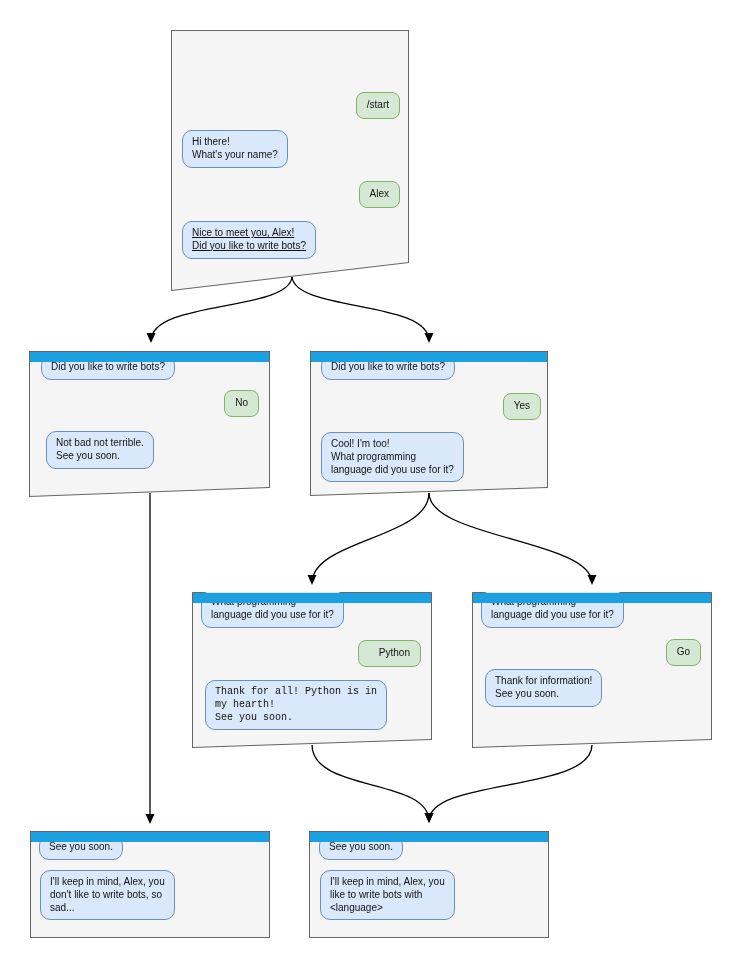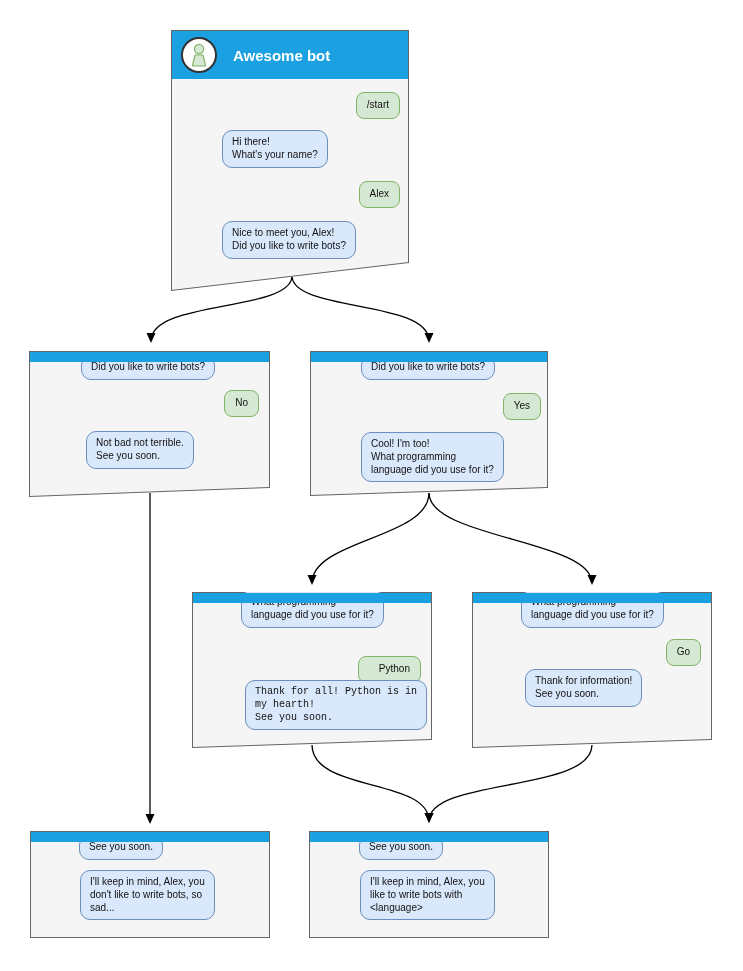--- a/index.html
+++ b/index.html
@@ -21,45 +21,36 @@
   .avatar{
     width:36px;height:36px;border-radius:50%;background:#ffffff;
     border:2px solid #333333;margin-left:9px;box-sizing:border-box;
     display:flex;align-items:center;justify-content:center;
   }
   .title{color:#ffffff;font-weight:bold;font-size:15px;margin-left:16px;}
   .bubble{
     position:absolute;z-index:1;font-size:10px;line-height:1.28;color:#111111;
     white-space:pre-line;border-radius:10px;box-sizing:border-box;
   }
-  .bubble.bot{background:#dae8fc;border:1px solid #6c8ebf;padding:5px 9px;margin-left:40px;}
+  .bubble.bot{background:#dae8fc;border:1px solid #6c8ebf;padding:5px 9px;}
   .bubble.user{background:#d5e8d4;border:1px solid #82b366;padding:6px 10px;border-radius:8px;}
   .bubble.clipped{top:0;}
   #overlay{position:absolute;left:0;top:0;z-index:3;pointer-events:none;}
 </style>
 </head>
 <body>
 
 <div id="canvas">
 
   <div class="window slanted" style="left:171px;top:30px;width:238px;height:261px;clip-path:polygon(0 0,100% 0,100% 233px,0 261px);">
-    <div class="titlebar main">
-      <span class="avatar">
-        <svg width="20" height="24" viewBox="0 0 20 24">
-          <circle cx="10" cy="6" r="4.6" fill="#d5e8d4" stroke="#82b366" stroke-width="1.2"></circle>
-          <path d="M6,12 h8 l2.6,11 h-13.2 z" fill="#d5e8d4" stroke="#82b366" stroke-width="1.2" stroke-linejoin="round"></path>
-        </svg>
-      </span>
-      <span class="title">Awesome bot</span>
-    </div>
     <div class="bubble user" style="right:8px;top:61px;">/start</div>
     <div class="bubble bot" style="left:10px;top:99px;">Hi there!
 What's your name?</div>
     <div class="bubble user" style="right:8px;top:150px;">Alex</div>
-    <div class="bubble bot" style="left:10px;top:190px;">Nice to meet you, Alex!
+    <div class="bubble bot" style="left:10px;top:190px;text-decoration:underline;">Nice to meet you, Alex!
 Did you like to write bots?</div>
   </div>
 
   <div class="window slanted" style="left:29px;top:351px;width:241px;height:146px;clip-path:polygon(0 0,100% 0,100% 137px,0 146px);">
     <div class="titlebar mini"></div>
     <div class="bubble bot clipped" style="left:11px;top:3px;">Did you like to write bots?</div>
     <div class="bubble user" style="right:10px;top:38px;">No</div>
     <div class="bubble bot" style="left:16px;top:79px;">Not bad not terrible.
 See you soon.</div>
   </div>
@@ -70,21 +61,21 @@
     <div class="bubble user" style="right:6px;top:41px;">Yes</div>
     <div class="bubble bot" style="left:10px;top:80px;">Cool! I'm too!
 What programming
 language did you use for it?</div>
   </div>
 
   <div class="window slanted" style="left:192px;top:592px;width:240px;height:156px;clip-path:polygon(0 0,100% 0,100% 148px,0 156px);">
     <div class="titlebar mini"></div>
     <div class="bubble bot clipped" style="left:8px;top:-3px;">What programming
 language did you use for it?</div>
-    <div class="bubble user" style="right:10px;top:63px;padding-left:20px;">Python</div>
+    <div class="bubble user" style="right:10px;top:47px;padding-left:20px;">Python</div>
     <div class="bubble bot" style="left:12px;top:87px;font-family:Liberation Mono, monospace;">Thank for all! Python is in
 my hearth!
 See you soon.</div>
   </div>
 
   <div class="window slanted" style="left:472px;top:592px;width:240px;height:156px;clip-path:polygon(0 0,100% 0,100% 148px,0 156px);">
     <div class="titlebar mini"></div>
     <div class="bubble bot clipped" style="left:8px;top:-3px;">What programming
 language did you use for it?</div>
     <div class="bubble user" style="right:10px;top:46px;text-align:right;">Go</div>

